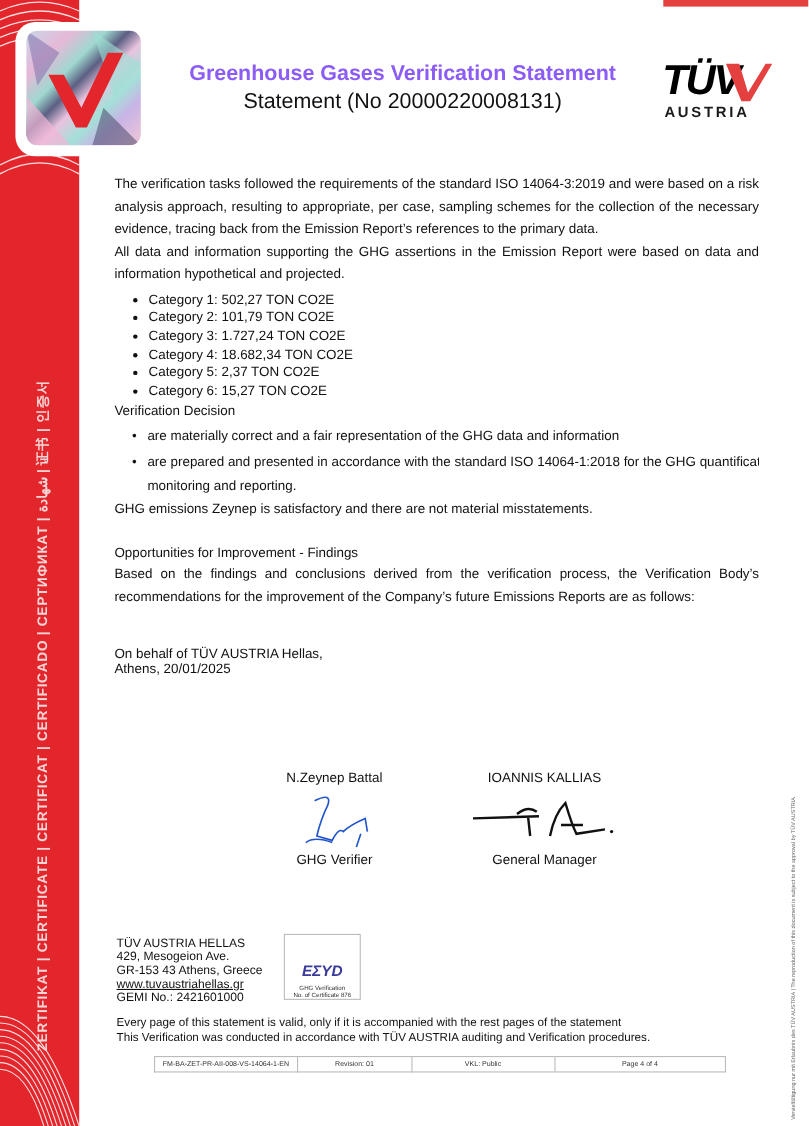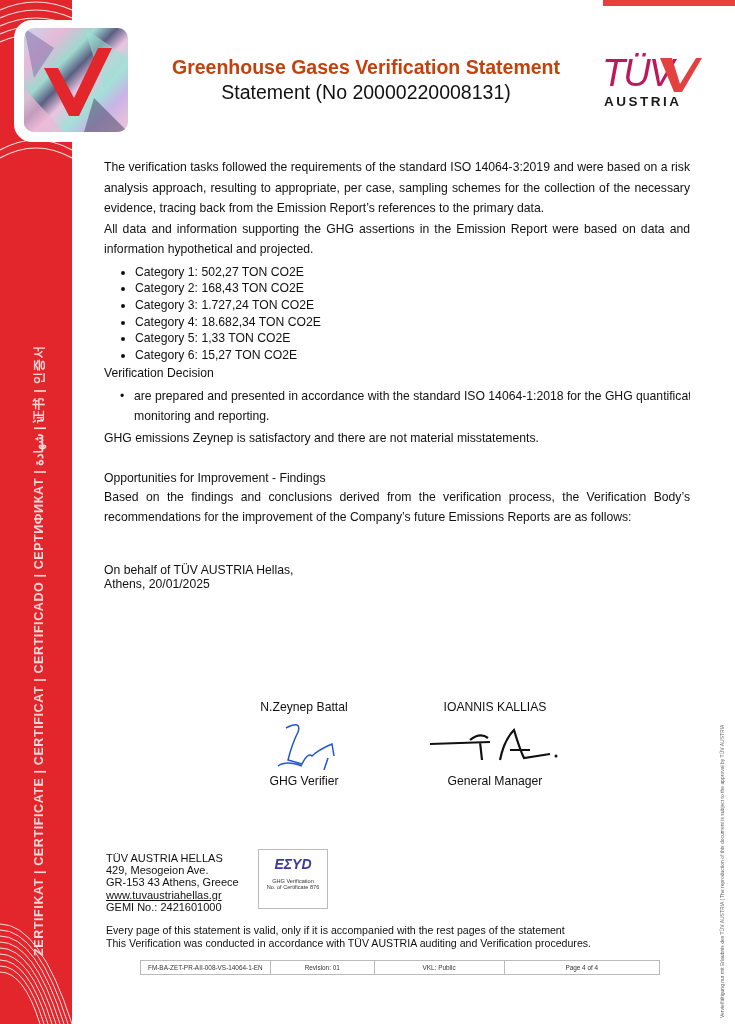--- a/index.html
+++ b/index.html
@@ -34,43 +34,43 @@
     .holo {
       position: absolute; left: 14px; top: 20px; width: 120px; height: 122px;
       background: #fff; border-radius: 18px;
     }
     .holo-inner {
       position: absolute; left: 10px; top: 8px; width: 104px; height: 104px;
       border-radius: 10px; overflow: hidden;
       background: linear-gradient(135deg,#c9d6e8 0%,#e6b9d8 20%,#9fd8cf 35%,#5b5f82 45%,#e9c3df 55%,#a4e0d8 68%,#c8b4e6 80%,#f1c6d7 100%);
     }
     .title-block { position: absolute; left: 146px; top: 56px; width: 440px; text-align: center; }
-    .title { font-size: 19.5px; font-weight: bold; color: #c2410c; }
+    .title { font-size: 19.5px; font-weight: bold; color: #8b5cf6; }
     .subtitle { font-size: 19.5px; color: #111; margin-top: 2px; }
     .tuv-logo { position: absolute; left: 600px; top: 52px; width: 100px; height: 60px; }
-    .tuv-word { position: absolute; left: 2px; top: 0; font-size: 38px; font-weight: normal; font-style: italic; color: #be185d; letter-spacing: -2px; }
+    .tuv-word { position: absolute; left: 2px; top: 0; font-size: 38px; font-weight: bold; font-style: italic; color: #000000; letter-spacing: -2px; }
     .austria { position: absolute; left: 4px; top: 42px; font-size: 13.5px; font-weight: bold; letter-spacing: 2.5px; color: #1a1a1a; }
     .content { position: absolute; left: 104px; top: 157px; width: 586px; font-size: 12.2px; }
     p { margin: 0; }
     .justify { text-align: justify; line-height: 20.5px; }
     ul.cat { margin: 4px 0 0 0; padding-left: 31px; line-height: 16.7px; }
     ul.cat li { padding-left: 0; }
     .heading { font-weight: normal; }
     ul.dec { margin: 4px 0 0 0; padding-left: 16px; list-style: none; }
     ul.dec li { position: relative; padding-left: 14px; line-height: 20.5px; margin-bottom: 4px; white-space: nowrap; }
     ul.dec li::before { content: "•"; position: absolute; left: 0; }
     .na-list { margin: 4px 0 0 0; padding-left: 48px; list-style: none; }
     .na-list li { position: relative; padding-left: 14px; }
     .na-list li::before { content: "•"; position: absolute; left: 0; }
     .sig-area { position: absolute; left: 240px; top: 700px; width: 340px; height: 110px; font-size: 12.2px; }
     .sig-col { position: absolute; top: 0; text-align: center; }
     .address { position: absolute; left: 106px; top: 852px; font-size: 11px; line-height: 12.2px; }
     .address a { color: #111; text-decoration: underline; }
     .esyd { position: absolute; left: 258px; top: 849px; width: 68px; height: 58px; border: 1px solid #bbb; text-align: center; font-size: 5.6px; color: #333; }
-    .esyd .mark { font-size: 14px; color: #3a3a9a; font-weight: bold; margin-top: 6px; font-style: italic; }
+    .esyd .mark { font-size: 14px; color: #3a3a9a; font-weight: bold; margin-top: 24px; font-style: italic; }
     .footer-note { position: absolute; left: 106px; top: 924px; font-size: 10.6px; line-height: 12.5px; }
     .footer-table { position: absolute; left: 140px; top: 960px; width: 520px; height: 15px; display: flex; font-size: 6.4px; color: #333; }
     .footer-table div { border: 1px solid #bbb; border-right: none; display: flex; align-items: center; justify-content: center; }
     .footer-table div:last-child { border-right: 1px solid #bbb; }
     .side-note {
       position: absolute; left: 719px; top: 1018px;
       transform-origin: left top; transform: rotate(-90deg);
       font-size: 5px; color: #666; white-space: nowrap; width: 340px;
     }
   </style>
@@ -130,28 +130,29 @@
     <polygon points="0,4 12,4 20,30 36,4 42,4 22,38 14,38" fill="#e3403f"></polygon>
   </svg>
   <span class="austria">AUSTRIA</span>
 </div>
 
 <div class="content">
   <p class="justify">The verification tasks followed the requirements of the standard ISO 14064-3:2019 and were based on a risk analysis approach, resulting to appropriate, per case, sampling schemes for the collection of the necessary evidence, tracing back from the Emission Report’s references to the primary data.</p>
   <p class="justify">All data and information supporting the GHG assertions in the Emission Report were based on data and information hypothetical and projected.</p>
   <ul class="cat">
     <li>Category 1: 502,27 TON CO2E</li>
-    <li>Category 2: 168,43 TON CO2E</li>
+    <li>Category 2: 101,79 TON CO2E</li>
     <li>Category 3: 1.727,24 TON CO2E</li>
     <li>Category 4: 18.682,34 TON CO2E</li>
-    <li>Category 5: 1,33 TON CO2E</li>
+    <li>Category 5: 2,37 TON CO2E</li>
     <li>Category 6: 15,27 TON CO2E</li>
   </ul>
   <p class="heading" style="line-height:18px;">Verification Decision</p>
   <ul class="dec">
+    <li>are materially correct and a fair representation of the GHG data and information</li>
     <li style="overflow:hidden;">
       <span>are prepared and presented in accordance with the standard ISO 14064-1:2018 for the GHG quantificatic</span><br>
       <span>monitoring and reporting.</span>
     </li>
   </ul>
   <p style="margin-top:4px;">GHG emissions Zeynep is satisfactory and there are not material misstatements.</p>
 
   <p class="heading" style="margin-top:26px;">Opportunities for Improvement - Findings</p>
   <p class="justify" style="margin-top:2px;">Based on the findings and conclusions derived from the verification process, the Verification Body’s recommendations for the improvement of the Company’s future Emissions Reports are as follows:</p>
 

